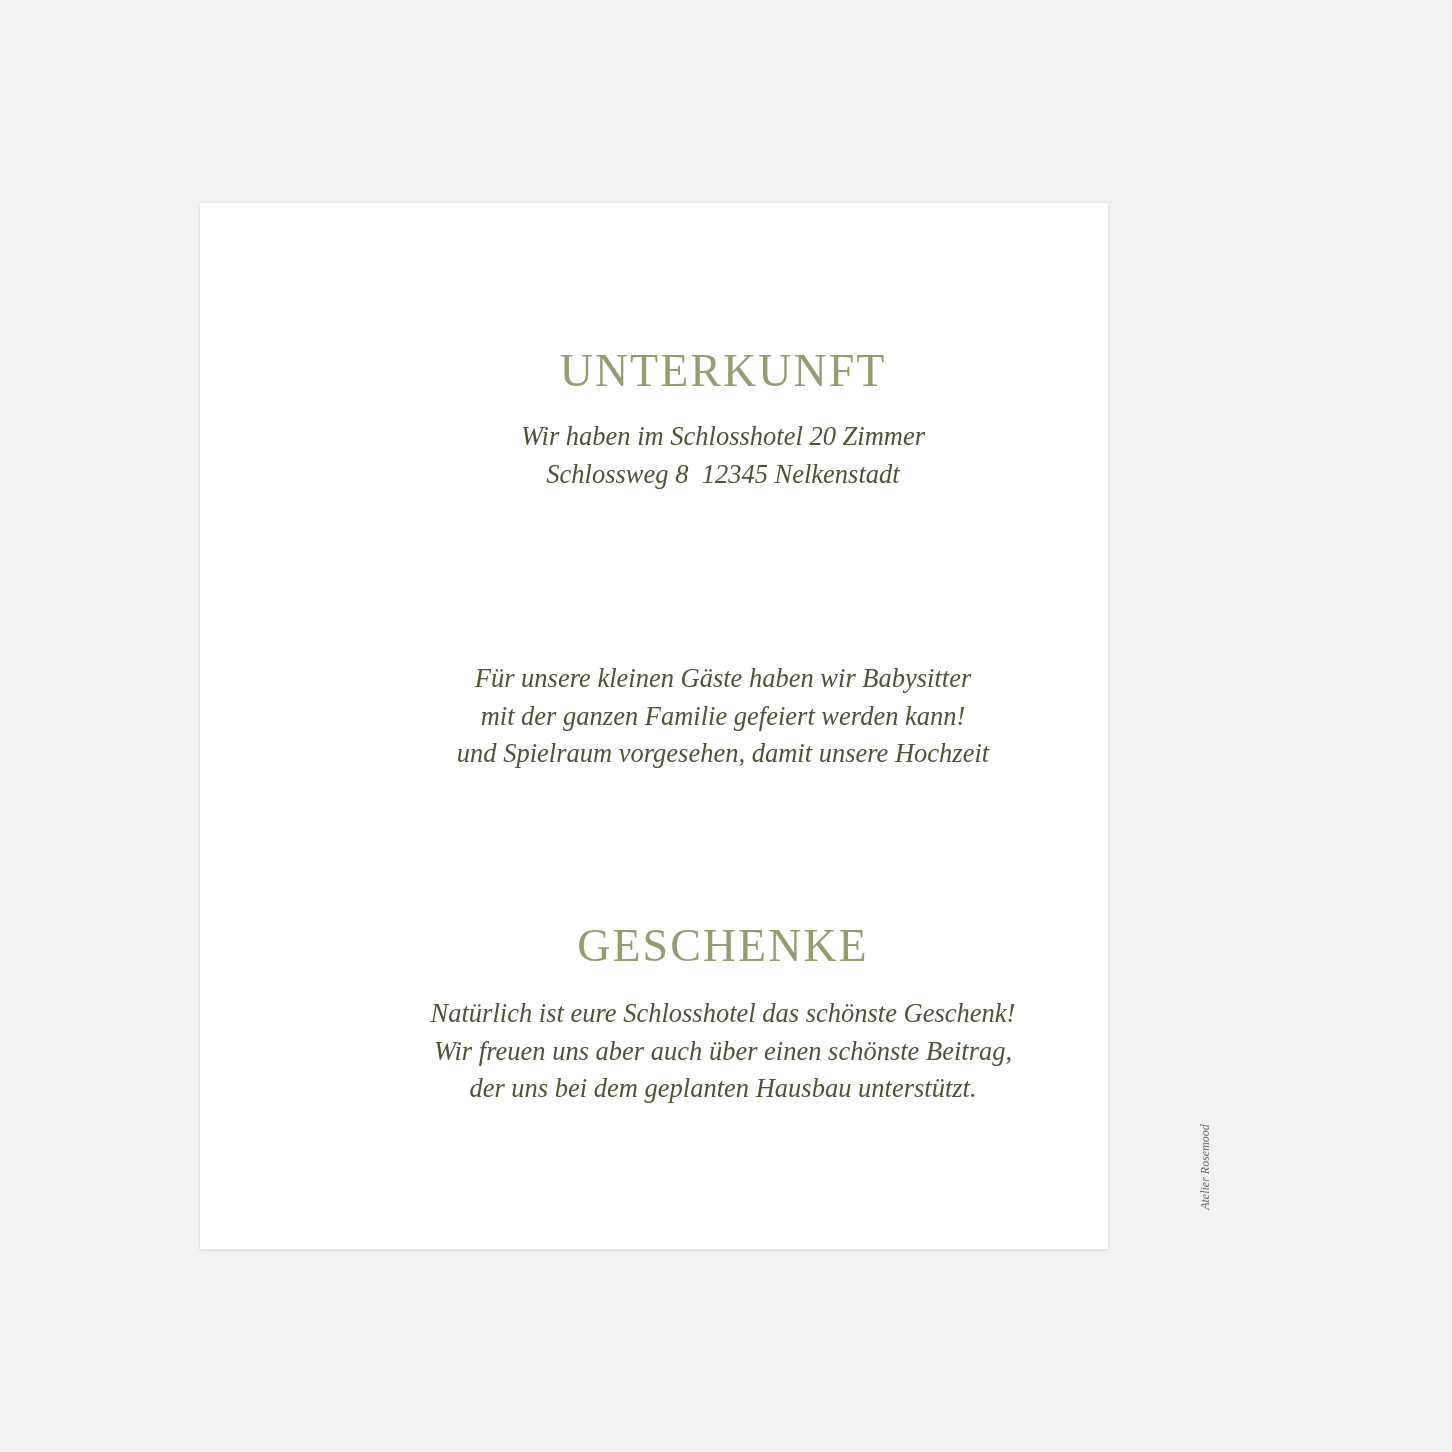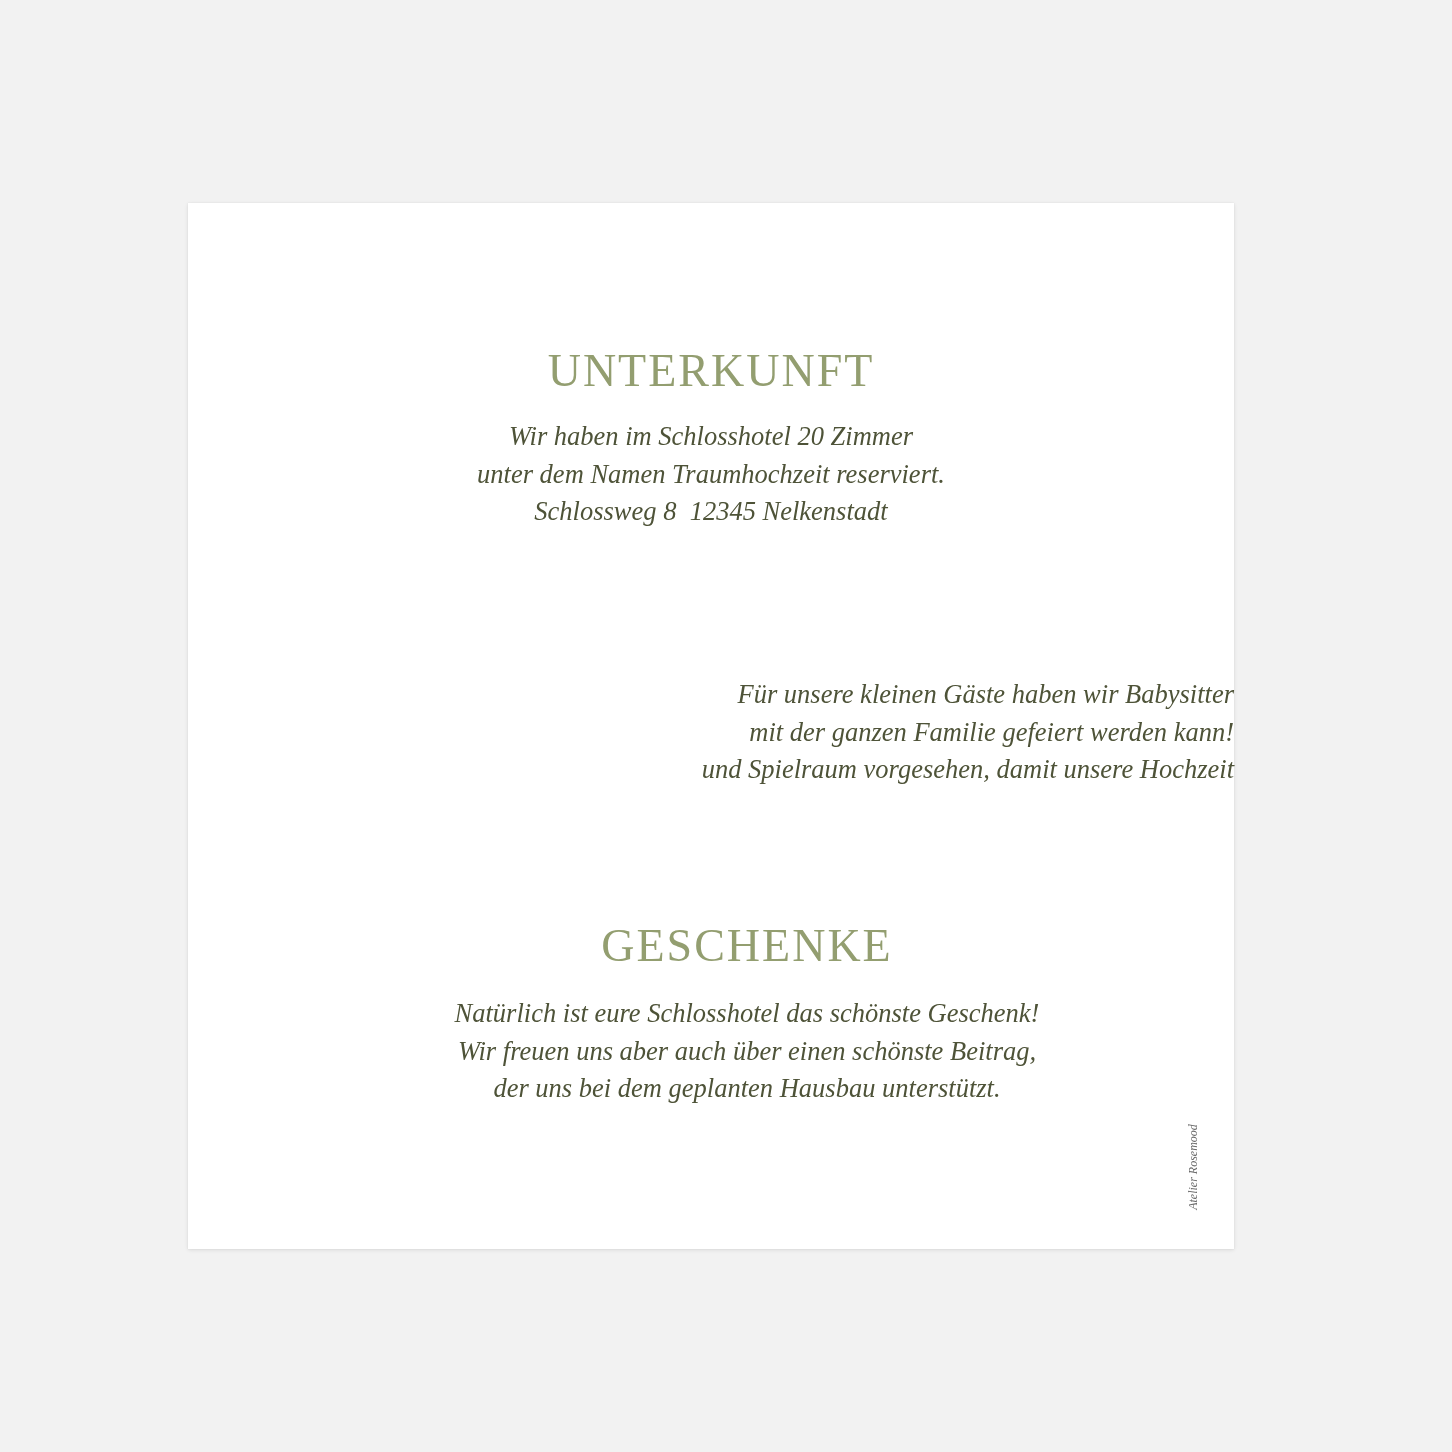--- a/index.html
+++ b/index.html
@@ -5,23 +5,23 @@
     html, body {
       margin: 0;
       padding: 0;
       width: 1452px;
       height: 1452px;
       background: #f2f2f2;
       overflow: hidden;
     }
     .card {
       position: absolute;
-      left: 188px;
+      left: 200px;
       top: 203px;
-      width: 1046px;
+      width: 908px;
       height: 1046px;
       background: #ffffff;
       box-shadow: 0 1px 4px rgba(0,0,0,0.10), 0 0 1px rgba(0,0,0,0.08);
     }
     .section {
       position: absolute;
       left: 0;
       width: 1046px;
       text-align: center;
     }
@@ -39,22 +39,22 @@
       font-style: italic;
       color: #4e5338;
       font-size: 26.5px;
       line-height: 37.5px;
       margin: 0;
     }
     .body .line { display: block; white-space: pre; }
     .sec1 { top: 145px; }
     .sec1 .body { margin-top: 24px; }
     .sec2 { top: 433px; }
-    .sec2 .body { margin-top: 40px; text-align: right; }
-    .sec3 { top: 720px; margin-left: 36px; }
+    .sec2 .body { margin-top: 24px; }
+    .sec3 { top: 720px; }
     .sec3 .body { margin-top: 26px; }
     .credit {
       position: absolute;
       left: 990px;
       top: 935px;
       width: 30px;
       height: 58px;
     }
     .credit span {
       position: absolute;
@@ -70,21 +70,20 @@
   </style>
 </head>
 <body>
 
 <div class="card">
 
   <div class="section sec1">
     <h2 class="heading">UNTERKUNFT</h2>
     <p class="body">
       <span class="line">Wir haben im Schlosshotel 20 Zimmer</span>
-      <span class="line">unter dem Namen Traumhochzeit reserviert.</span>
       <span class="line">Schlossweg 8  12345 Nelkenstadt</span>
     </p>
   </div>
 
   <div class="section sec2">
     <p class="body">
       <span class="line">Für unsere kleinen Gäste haben wir Babysitter</span>
       <span class="line">mit der ganzen Familie gefeiert werden kann!</span>
       <span class="line">und Spielraum vorgesehen, damit unsere Hochzeit</span>
     </p>

